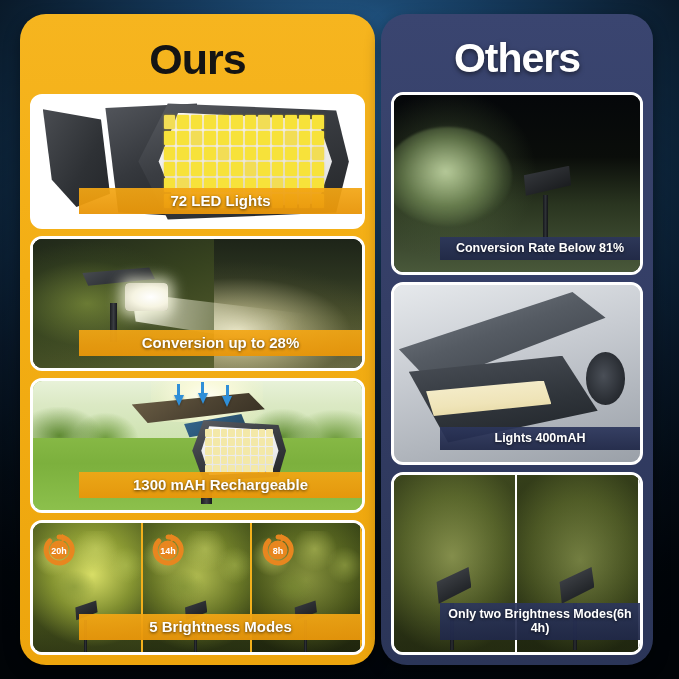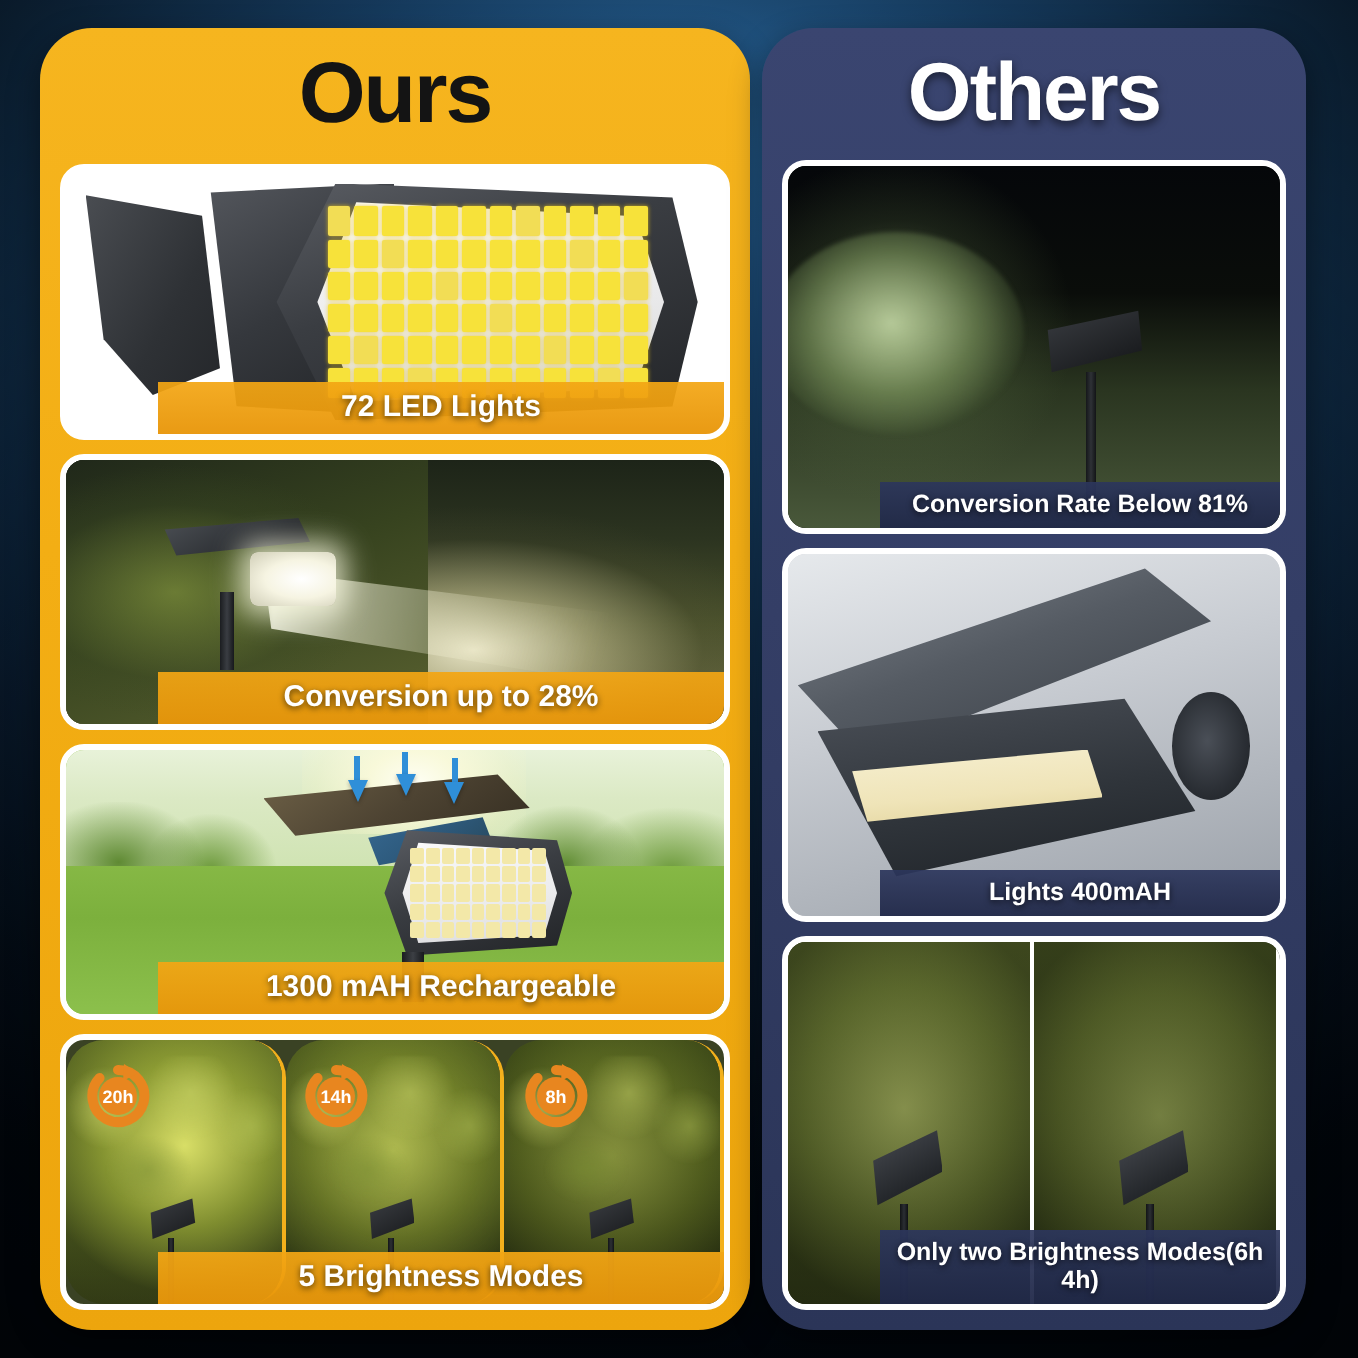--- a/index.html
+++ b/index.html
@@ -24,21 +24,21 @@
     left: 20px; top: 14px;
     width: 639px; height: 651px;
     display: flex;
     gap: 6px;
   }
 
   
   .card {
     position: relative;
     border-radius: 26px;
-    padding: 0 10px 10px 10px;
+    padding: 12px 10px 10px 10px;
     display: flex;
     flex-direction: column;
     justify-content: space-between;
   }
   .card-ours {
     width: 355px;
     background: linear-gradient(180deg, #f6b51f 0%, #f3ae14 40%, #eda50d 100%);
     box-shadow: 0 6px 16px rgba(0,0,0,0.45);
   }
   .card-others {
@@ -73,21 +73,21 @@
   .row-others { border: 3px solid #ffffff; }
 
   .photo {
     position: absolute;
     inset: 0;
     overflow: hidden;
   }
 
   .caption {
     position: absolute;
-    left: 0; right: 0; bottom: 0;
+    left: 0; right: 0; bottom: 12px;
     text-align: center;
     font-weight: bold;
     color: #ffffff;
     text-shadow: 0 1px 3px rgba(0,0,0,0.65);
     padding: 4px 2px 5px 2px;
     z-index: 9;
     margin-left: 46px;
   }
   .cap-ours {
     background: linear-gradient(180deg, rgba(243,166,20,0.93) 0%, rgba(232,150,10,0.96) 100%);
@@ -353,21 +353,20 @@
     border-radius: 50%;
   }
 
   
   .r4o { background: #3a4224; display: flex; }
   .bp {
     position: relative;
     flex: 1;
     border-right: 2px solid #f3b01c;
     overflow: hidden;
-    border-radius: 19px;
   }
   .bp:last-child { border-right: none; }
   .bp-bg {
     position: absolute; inset: 0;
   }
   .bp-bg.b1 {
     background:
       radial-gradient(ellipse 85% 70% at 55% 40%, rgba(230,235,110,0.9) 0%, rgba(165,180,60,0.6) 45%, rgba(60,70,25,0.3) 80%),
       linear-gradient(180deg, #6a7a28 0%, #4c5a1e 60%, #2e3614 100%);
   }

